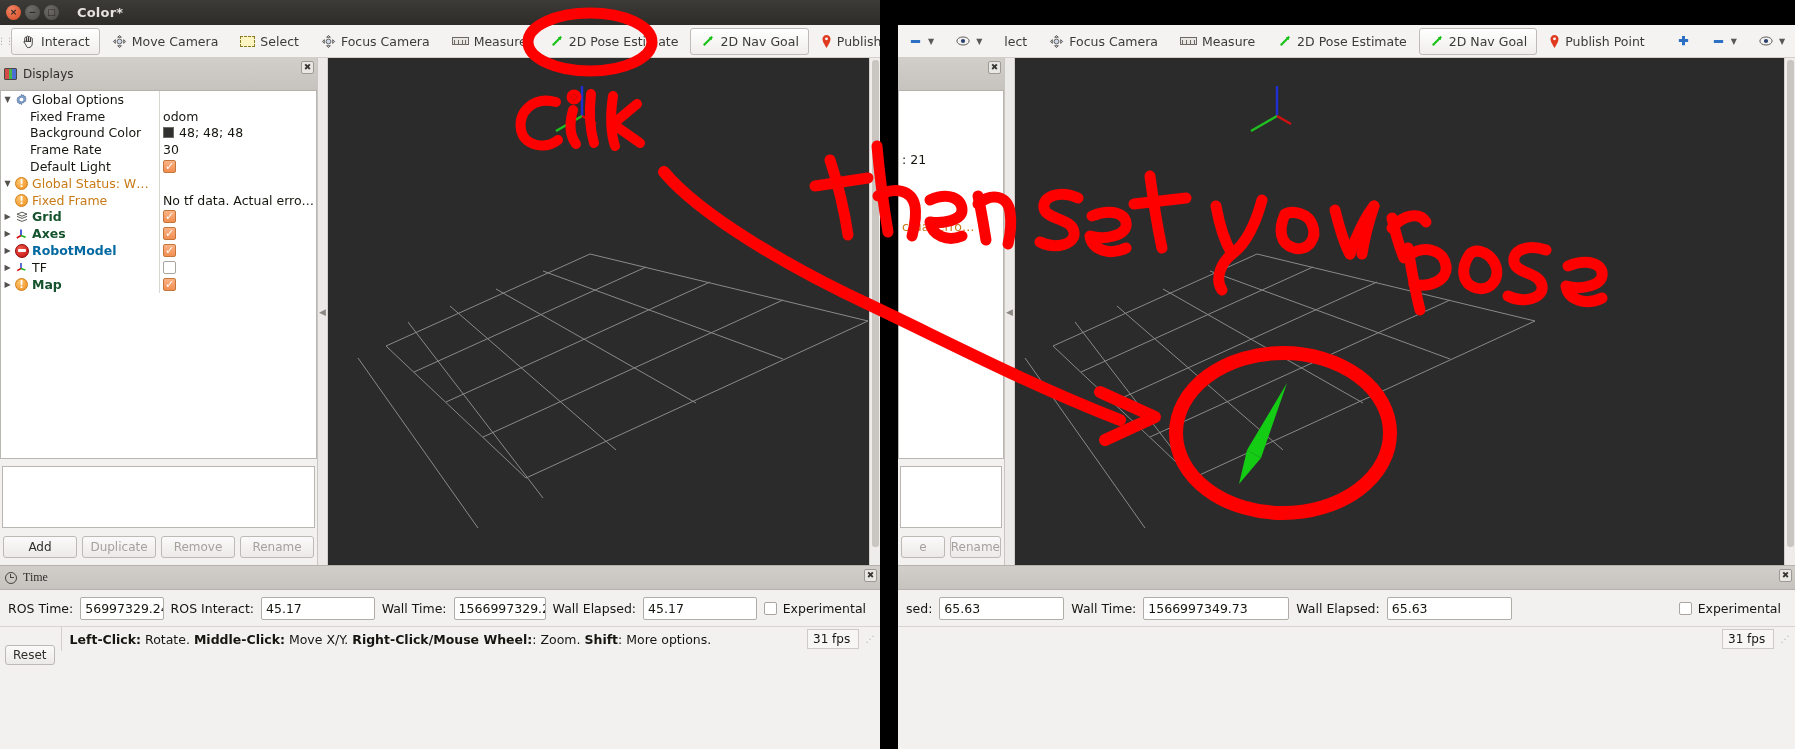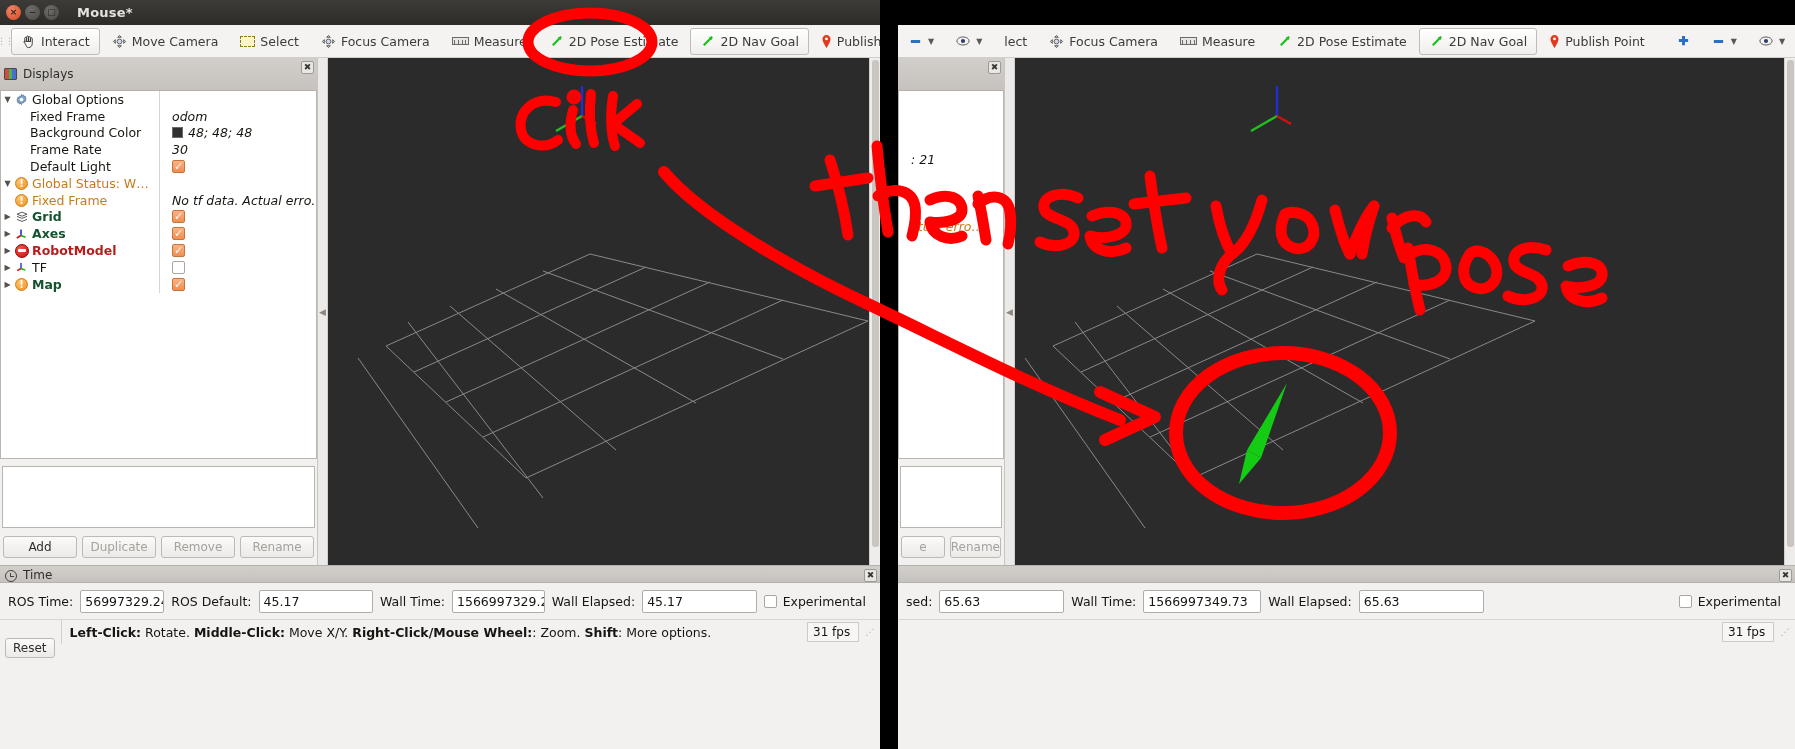--- a/index.html
+++ b/index.html
@@ -107,30 +107,30 @@
     font-size:9px; line-height:11px; text-align:center; color:#3a3835;
   }
 
   
   .tree {
     flex: 1; background:#fff; border:1px solid #b9b5b1; border-top:none;
     margin: 0; overflow:hidden; position:relative;
   }
   .trow { display:flex; height:16.8px; align-items:center; font-size:12.5px; }
   .tcol-name { width:158px; display:flex; align-items:center; overflow:hidden; white-space:nowrap; }
-  .tcol-val  { flex:1; display:flex; align-items:center; padding-left:12px;
+  .tcol-val  { flex:1; display:flex; align-items:center; padding-left:3px;
                border-left:1px solid #d8d4d0; height:100%; overflow:hidden; white-space:nowrap;
-               font-size:12.5px; color:#16150f;font-style:italic; }
+               font-size:12.5px; color:#16150f; }
   .twist { width:13px; text-align:center; font-size:8px; color:#55524e; flex:none; }
   .tindent { flex:none; }
   .ticon { width:15px; display:flex; align-items:center; justify-content:center; flex:none; }
   .tlabel { padding-left:3px; }
   .t-plain { color:#16150f; }
   .t-blue  { color:#14532d; font-weight:bold; }
-  .t-red   { color:#b91c1c; font-weight:bold;text-align:center; }
+  .t-red   { color:#0369a1; font-weight:bold;text-align:center; }
   .t-orange{ color:#c87a17; }
 
   .chk {
     width:13px;height:13px;border-radius:2px;border:1px solid #c4763a;
     background:linear-gradient(to bottom,#fbb387,#f28e50);
     display:flex;align-items:center;justify-content:center;
     color:#fff;font-size:11px;line-height:1;font-weight:bold;
   }
   .chk.off { background:#fff; border:1px solid #a9a5a1; }
   .swatch { width:11px;height:11px;background:#303030;border:1px solid #6e6b66;margin-right:5px; }
@@ -173,23 +173,23 @@
     position:absolute; right:0; top:0; width:11px; height:100%;
     background:#efedeb; border-left:1px solid #d3d0cc;
   }
   .vscroll i {
     position:absolute; left:2px; top:2px; width:7px; height:96%;
     background:#c9c5c1; border-radius:3px;
   }
 
   
   .time-head {
-    height:18px; background: linear-gradient(to bottom,#d2cfcb,#c6c2be);
-    display:flex;align-items:flex-end;padding:0 5px; position:relative;
-    border-top:1px solid #b5b1ad; border-bottom:1px solid #b5b1ad;
+    height:25px; background: linear-gradient(to bottom,#d2cfcb,#c6c2be);
+    display:flex;align-items:center;padding:0 5px; position:relative;
+    border-top:1px solid #b5b1ad; border-bottom:1px solid #b5b1ad;font-family:Liberation Serif, serif;
   }
   .clockico {
     width:12px;height:12px;border:1.5px solid #46443f;border-radius:50%;position:relative;
   }
   .clockico::before{content:"";position:absolute;left:4px;top:1.5px;width:1.3px;height:4px;background:#46443f;}
   .clockico::after{content:"";position:absolute;left:4.3px;top:4.7px;width:3.5px;height:1.3px;background:#46443f;}
   .time-head-title { font-size:12px;color:#2f2e2b;margin-left:6px; }
   .time-close {
     position:absolute; right:3px; top:3px; width:13px;height:13px;
     background:#e9e7e4; border:1px solid #9d9995; border-radius:2px;
@@ -243,21 +243,21 @@
     <div class="titlebar">
       <div class="wbtn wbtn-close">
           <span>×</span>
         </div>
       <div class="wbtn wbtn-min">
           <span>−</span>
         </div>
       <div class="wbtn wbtn-max">
           <span>□</span>
         </div>
-      <div class="wtitle">Mouse*</div>
+      <div class="wtitle">Color*</div>
     </div>
 
     <div class="toolbar">
       <div class="tb-grip">⋮⋮</div>
 
       <div class="tb-item pressed">
         <span class="ico ico-hand">
           <svg viewBox="0 0 16 16" width="15" height="15">
               <path d="M4 9V4.5a1 1 0 0 1 2 0V8m0-.5V3.2a1 1 0 0 1 2 0V8m0-.8V3.8a1 1 0 0 1 2 0V8.5m0-.5V5a1 1 0 0 1 2 0v5.2c0 2.4-1.6 4.3-4 4.3S6 13 5.2 11.6L3.4 9.1a1 1 0 0 1 1.6-1.2z" fill="none" stroke="#3a3835" stroke-width="1"></path>
             </svg>
@@ -553,21 +553,21 @@
 
     <div class="time-head">
       <span class="clockico"></span>
       <span class="time-head-title">Time</span>
       <span class="time-close">✖</span>
     </div>
 
     <div class="time-row">
       <span class="tf-label">ROS Time:</span>
       <span class="tf-input" style="width:95px">56997329.24</span>
-      <span class="tf-label">ROS Default:</span>
+      <span class="tf-label">ROS Interact:</span>
       <span class="tf-input" style="width:130px">45.17</span>
       <span class="tf-label">Wall Time:</span>
       <span class="tf-input" style="width:105px">1566997329.25</span>
       <span class="tf-label">Wall Elapsed:</span>
       <span class="tf-input" style="width:130px">45.17</span>
       <span class="exp-wrap">
         <span class="exp-chk"></span>
         <span class="tf-label">Experimental</span>
       </span>
     </div>
@@ -745,21 +745,21 @@
     </div>
 
     <div class="time-head">
       <span class="time-close">✖</span>
     </div>
 
     <div class="time-row">
       <span class="tf-label">sed:</span>
       <span class="tf-input" style="width:125px">65.63</span>
       <span class="tf-label">Wall Time:</span>
-      <span class="tf-input" style="width:118px">1566997349.73</span>
+      <span class="tf-input" style="width:146px">1566997349.73</span>
       <span class="tf-label">Wall Elapsed:</span>
       <span class="tf-input" style="width:125px">65.63</span>
       <span class="exp-wrap">
         <span class="exp-chk"></span>
         <span class="tf-label">Experimental</span>
       </span>
     </div>
 
     <div class="statusbar">
       <div class="sb-hint" style="border-left:none"></div>

